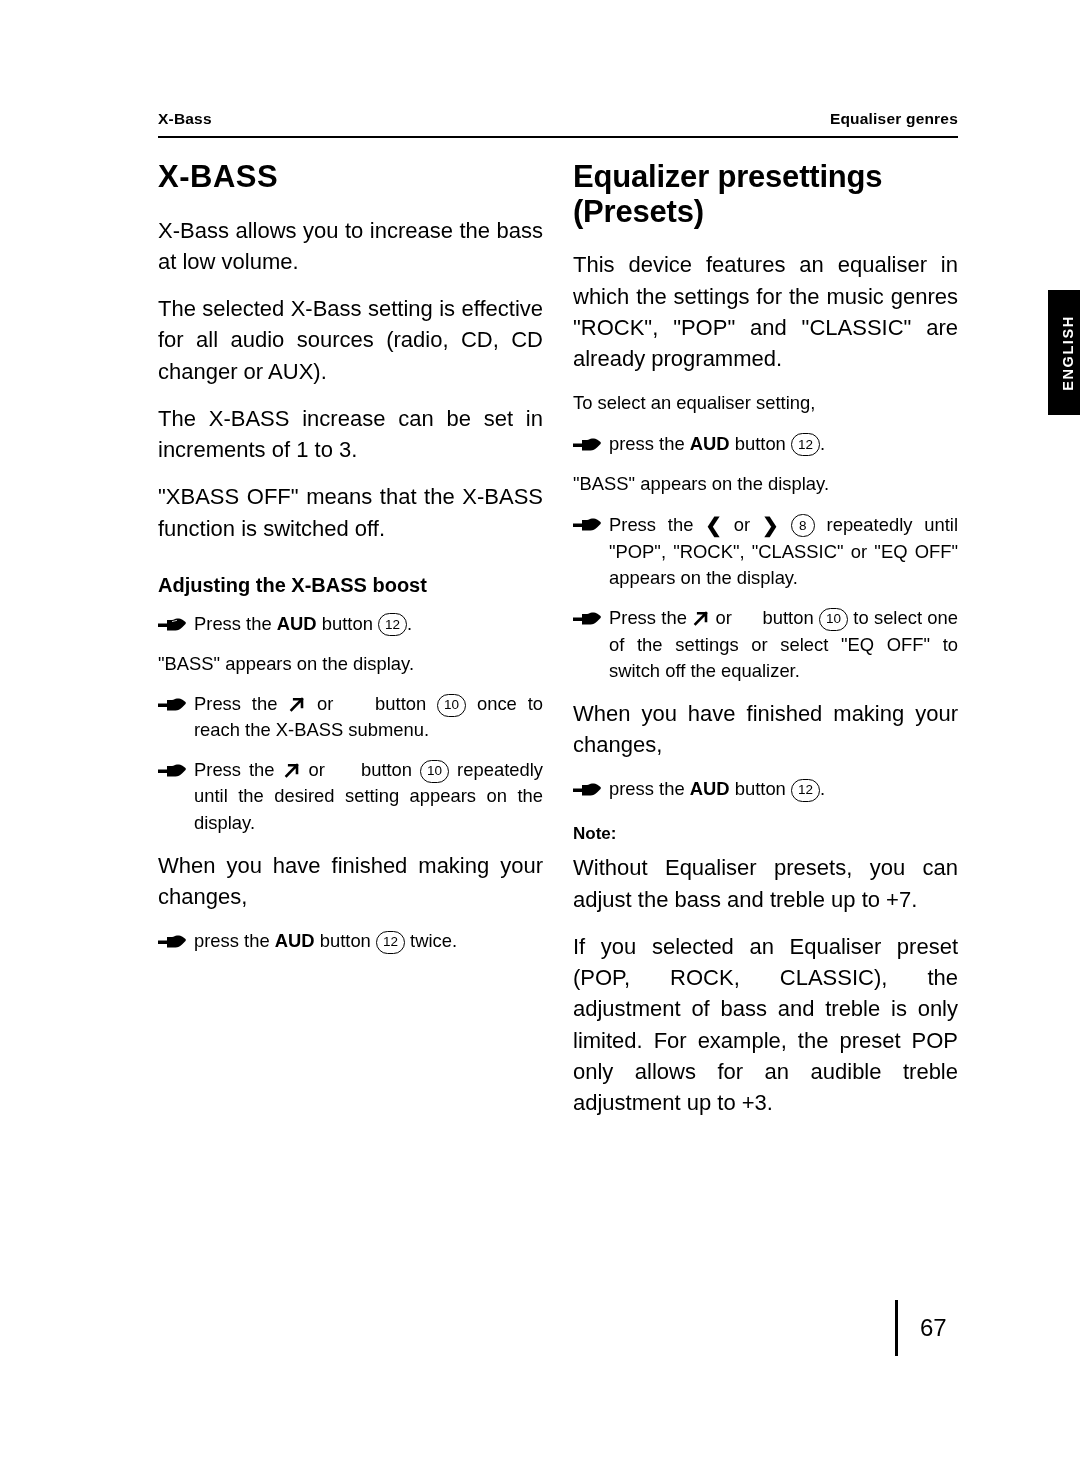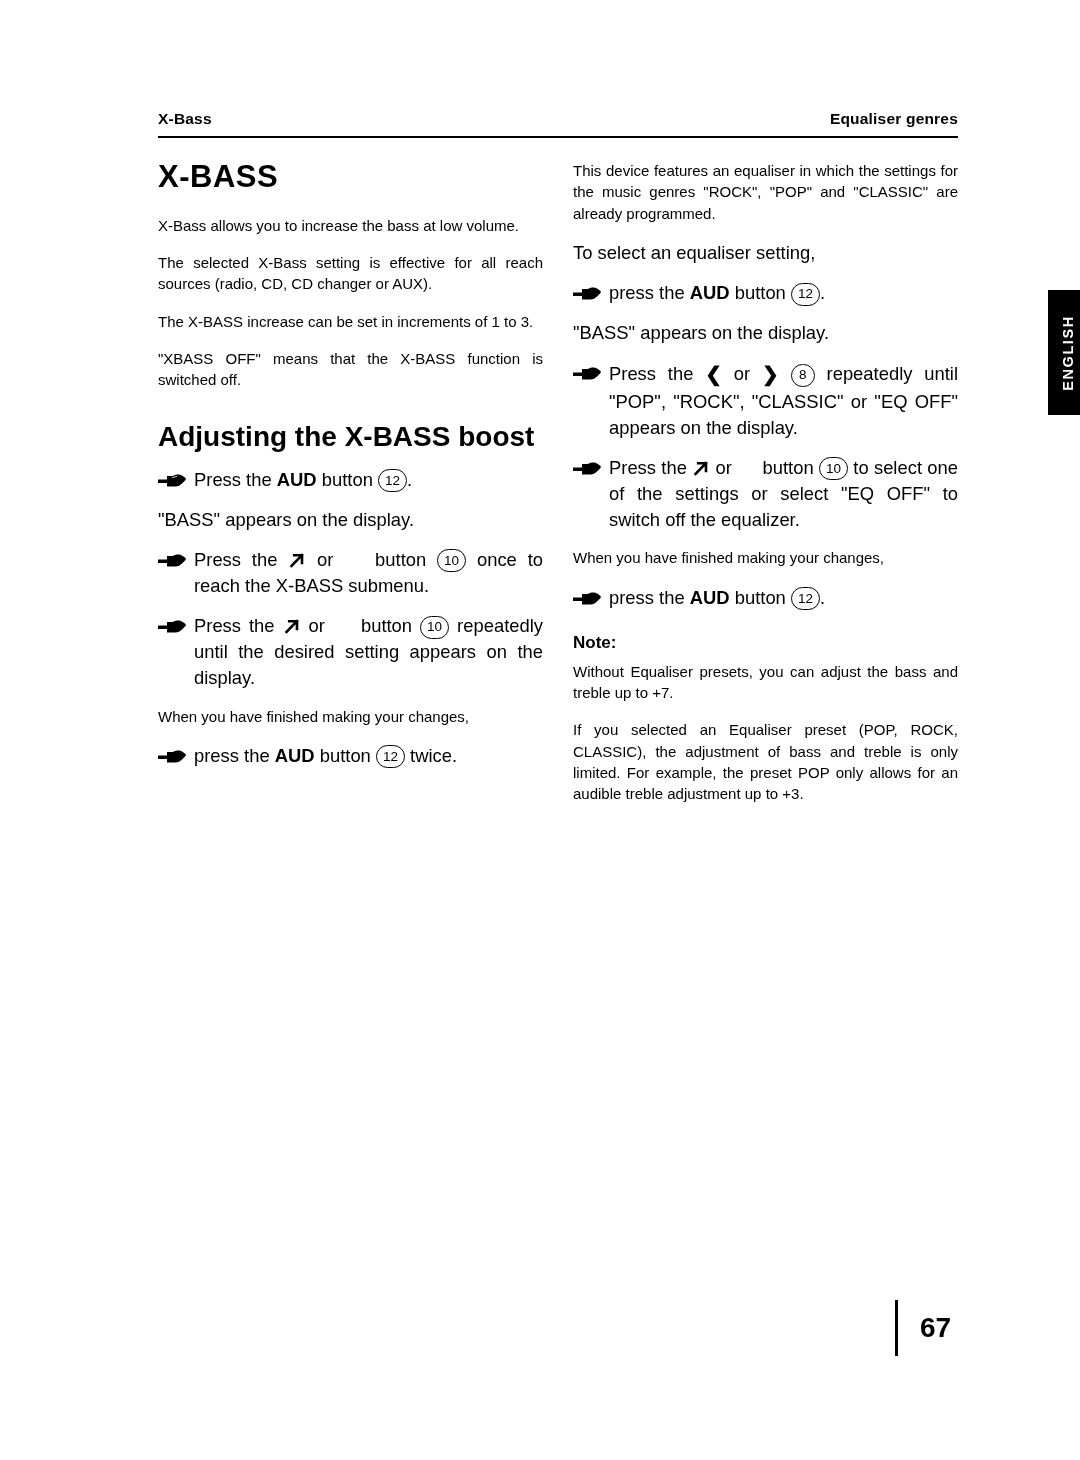--- a/index.html
+++ b/index.html
@@ -55,34 +55,34 @@
   h1.title {
     font-size: 31px;
     font-weight: bold;
     margin: 0 0 20px 0;
     line-height: 1.12;
     letter-spacing: -0.2px;
   }
   h1.title.caps { letter-spacing: 0.5px; }
 
   h2.subtitle {
-    font-size: 28px;
+    font-size: 20px;
     font-weight: bold;
     margin: 30px 0 14px 0;
     line-height: 1.15;
   }
   h3.note {
     font-size: 17px;
     font-weight: bold;
     margin: 22px 0 8px 0;
   }
 
   p {
     margin: 0 0 16px 0;
-    font-size: 15px;
+    font-size: 22px;
     line-height: 1.42;
     text-align: justify;
   }
 
   
   .bullet {
     position: relative;
     margin: 0 0 14px 0;
     padding-left: 36px;
     font-size: 18.4px;
@@ -168,41 +168,41 @@
     display: flex;
     align-items: center;
   }
   .footer .bar {
     width: 3px;
     height: 56px;
     background: #000;
     margin-right: 22px;
   }
   .footer .num {
-    font-size: 28px;
-    font-weight: bold;
+    font-size: 24px;
+    font-weight: normal;
   }
 </style>
 </head>
 <body>
 
 <div class="page">
 
   <div class="runhead">
     <div>X-Bass</div>
     <div>Equaliser genres</div>
   </div>
   <div class="runhead-rule"></div>
 
   <div class="col col-left">
 
     <h1 class="title caps">X-BASS</h1>
 
     <p>X-Bass allows you to increase the bass at low volume.</p>
-    <p>The selected X-Bass setting is effective for all reach sources (radio, CD, CD changer or AUX).</p>
+    <p>The selected X-Bass setting is effective for all audio sources (radio, CD, CD changer or AUX).</p>
     <p>The X-BASS increase can be set in increments of 1 to 3.</p>
     <p>"XBASS OFF" means that the X-BASS function is switched off.</p>
 
     <h2 class="subtitle">Adjusting the X-BASS boost</h2>
 
     <div class="bullet">
       <span class="hand">
         <svg viewBox="0 0 28 20" width="28" height="20" aria-hidden="true">
           <path d="M0 9.5 L9 9.5 L9 6 L14 6 C16 6 17 4.5 19 4.5 L21 4.5 C23 4.5 24 5.5 25.5 6.5 L27.5 8 C28 8.6 28 9.8 27 10.6 L24 13.4 C22 15.3 20 16.4 17.5 16.4 L9 16.4 L9 13 L0 13 Z" fill="#000"></path>
           <path d="M14 7.6 C16 7.6 17.5 6.3 19 6.3" fill="none" stroke="#fff" stroke-width="0.8"></path>
@@ -248,20 +248,21 @@
           <path d="M0 9.5 L9 9.5 L9 6 L14 6 C16 6 17 4.5 19 4.5 L21 4.5 C23 4.5 24 5.5 25.5 6.5 L27.5 8 C28 8.6 28 9.8 27 10.6 L24 13.4 C22 15.3 20 16.4 17.5 16.4 L9 16.4 L9 13 L0 13 Z" fill="#000"></path>
         </svg>
       </span>
       <span><span>press the </span><b>AUD</b><span> button </span><span class="circ">12</span><span> twice.</span></span>
     </div>
 
   </div>
 
   <div class="col col-right">
 
+    <h1 class="title"><span>Equalizer presettings</span><br><span>(Presets)</span></h1>
 
     <p>This device features an equaliser in which the settings for the music genres "ROCK", "POP" and "CLASSIC" are already programmed.</p>
     <p class="plain">To select an equaliser setting,</p>
 
     <div class="bullet">
       <span class="hand">
         <svg viewBox="0 0 28 20" width="28" height="20" aria-hidden="true">
           <path d="M0 9.5 L9 9.5 L9 6 L14 6 C16 6 17 4.5 19 4.5 L21 4.5 C23 4.5 24 5.5 25.5 6.5 L27.5 8 C28 8.6 28 9.8 27 10.6 L24 13.4 C22 15.3 20 16.4 17.5 16.4 L9 16.4 L9 13 L0 13 Z" fill="#000"></path>
         </svg>
       </span>

